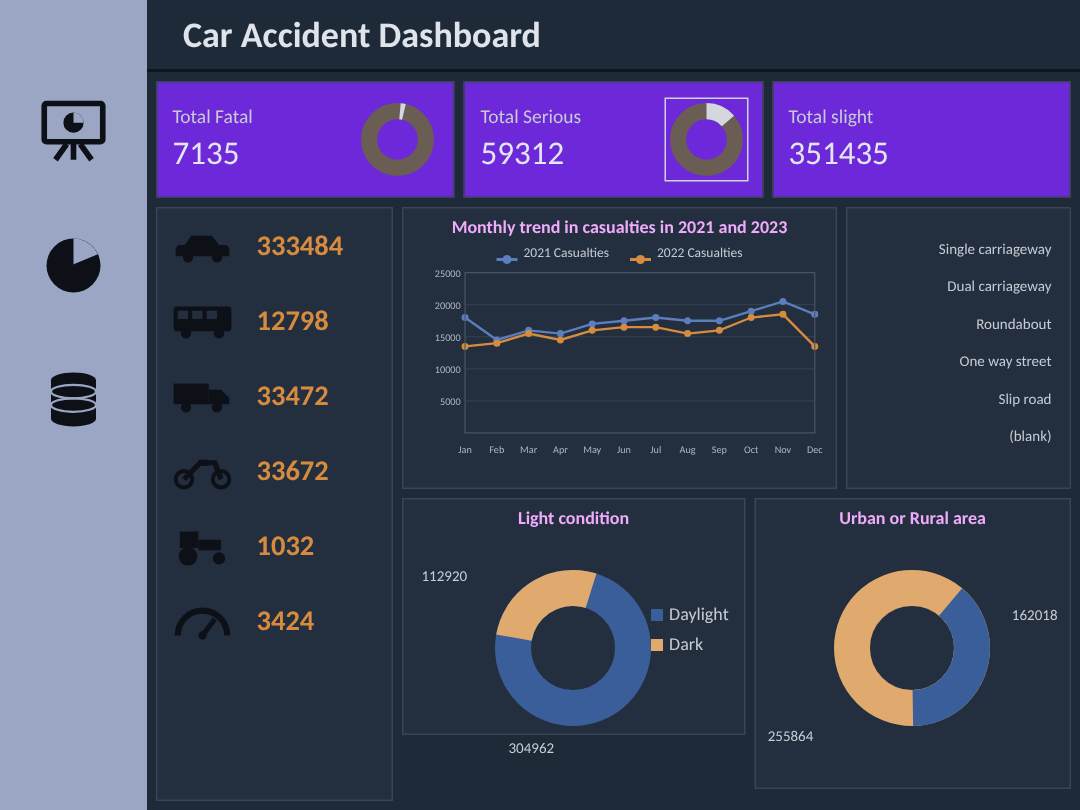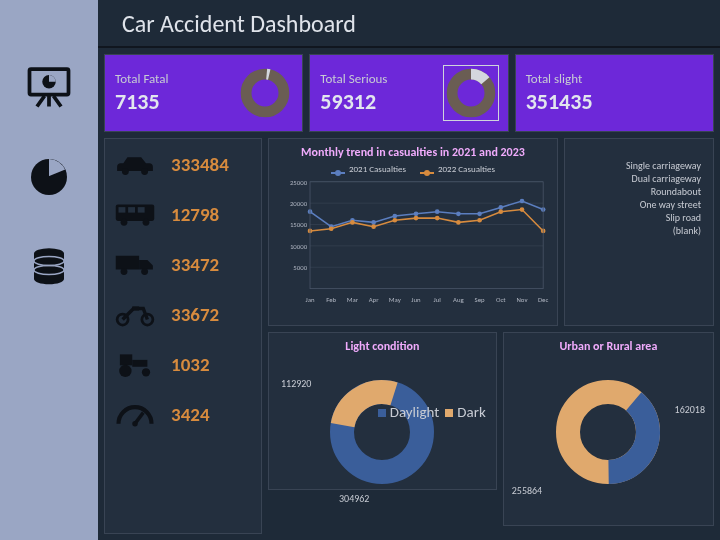--- a/index.html
+++ b/index.html
@@ -2,52 +2,52 @@
 <html><head>
 <meta charset="utf-8">
 <style>
   * { box-sizing: border-box; margin: 0; padding: 0; }
   html, body { width: 720px; height: 540px; overflow: hidden; font-family: Calibri, Arial, sans-serif; background: #000; }
   .app { display: flex; width: 720px; height: 540px; background: #1e2a38; }
   .sidebar { width: 98px; background: #9aa6c4; display: flex; flex-direction: column; align-items: center; padding-top: 60px; gap: 36px; }
   .sidebar .nav-icon { width: 54px; height: 54px; display: flex; align-items: center; justify-content: center; }
   .sidebar svg { width: 48px; height: 48px; fill: #0d1117; }
   .main { flex: 1; display: flex; flex-direction: column; }
-  .title-bar { height: 48px; display: flex; align-items: center; padding-left: 24px; color: #dfe3ea; font-size: 24px; font-weight: 400; border-bottom: 2px solid #10161f; }
+  .title-bar { height: 48px; display: flex; align-items: center; padding-left: 24px; color: #dfe3ea; font-size: 24px; font-weight: 700; border-bottom: 2px solid #10161f; }
   .kpi-row { display: flex; gap: 6px; padding: 6px 6px 0 6px; }
   .kpi { flex: 1; background: #6d28d9; border: 1px solid #394454; padding: 8px 10px; display: flex; align-items: center; gap: 10px; position: relative; height: 78px; }
   .kpi-text { display: flex; flex-direction: column; }
   .kpi-label { color: #c7cbd3; font-size: 13px; }
-  .kpi-value { color: #e2e6ee; font-size: 22px; font-weight: 700; margin-top: 2px; }
+  .kpi-value { color: #e2e6ee; font-size: 22px; font-weight: 400; margin-top: 2px; }
   .donut { width: 54px; height: 54px; margin-left: auto; }
   .donut svg { width: 54px; height: 54px; }
   .content { flex: 1; display: flex; gap: 6px; padding: 6px; overflow: hidden; }
   .vehicle-col { width: 158px; background: #232f3e; border: 1px solid #394454; padding: 10px 8px; display: flex; flex-direction: column; gap: 20px; }
   .vrow { display: flex; align-items: center; gap: 14px; }
   .vrow .vicon { width: 44px; height: 30px; display: flex; align-items: center; justify-content: center; }
   .vrow .vicon svg { width: 44px; height: 30px; fill: #0d1117; }
   .vrow .vval { color: #d78b3e; font-size: 19px; font-weight: 700; }
   .panels { flex: 1; display: flex; flex-direction: column; gap: 6px; min-width: 0; }
   .panel-row { display: flex; gap: 6px; min-height: 0; }
   .panel { background: #232f3e; border: 1px solid #394454; padding: 6px 8px; position: relative; }
   .panel-title { color: #f0abfc; font-size: 12px; font-weight: 700; text-align: center; margin-bottom: 4px; }
   .trend { flex: 1 1 65%; min-width: 0; height: 188px; }
   .roadtype { flex: 0 0 150px; height: 188px; overflow: hidden; }
-  .roadtype-list { display: flex; flex-direction: column; font-size: 10px; color: #c7cbd3; align-items: flex-end; padding-right: 4px; padding-top: 14px; }
+  .roadtype-list { display: flex; flex-direction: column; gap: 12px; font-size: 10px; color: #c7cbd3; align-items: flex-end; padding-right: 4px; padding-top: 14px; }
   .light { flex: 1 1 52%; height: 158px; }
   .urban { flex: 1 1 48%; height: 194px; }
   .legend-line { display: flex; gap: 14px; justify-content: center; font-size: 9px; color: #c7cbd3; margin-bottom: 2px; }
   .legend-item { display: flex; align-items: flex-end; gap: 4px; }
   .lswatch { width: 14px; height: 2px; position: relative; }
   .lswatch::after { content: ""; position: absolute; width: 6px; height: 6px; border-radius: 50%; left: 4px; top: -2px; }
   .ls-blue { background: #5b7ebf; } .ls-blue::after { background: #5b7ebf; }
   .ls-org { background: #d78b3e; } .ls-org::after { background: #d78b3e; }
   .linechart { width: 100%; height: 132px; }
   .donut-wrap { display: flex; align-items: center; justify-content: center; position: relative; height: 150px; }
-  .side-legend { position: absolute; font-size: 15px; color: #c7cbd3; display: flex; gap: 6px; }
+  .side-legend { position: absolute; font-size: 12px; color: #c7cbd3; display: flex; flex-direction: column; gap: 6px; }
   .sq { display: inline-block; width: 8px; height: 8px; margin-right: 4px; vertical-align: middle; }
   .clabel { position: absolute; font-size: 10px; color: #c7cbd3; }
   .sel { outline: 1.5px solid #cfd4dc; }
 </style>
 </head>
 <body>
 
 <div class="app">
 
   <div class="sidebar">

